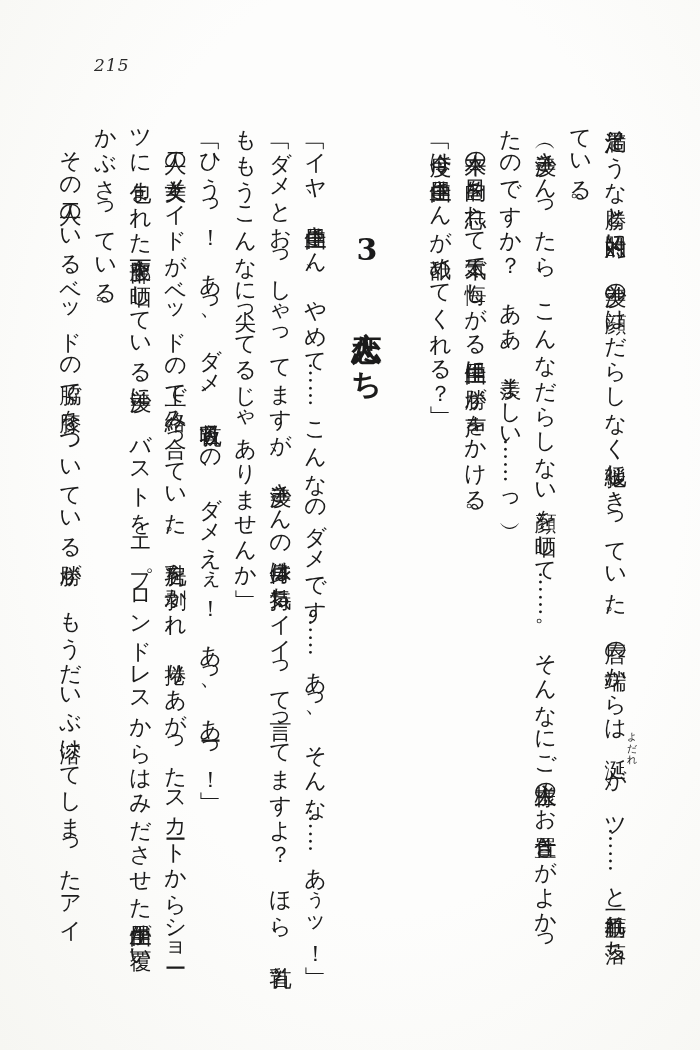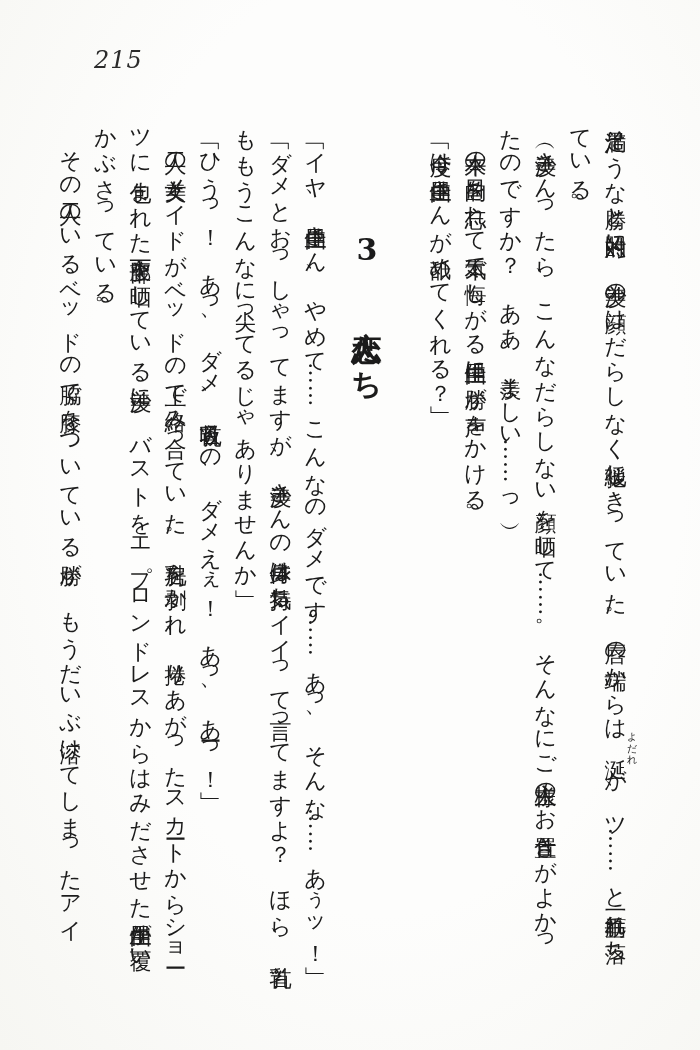--- a/index.html
+++ b/index.html
@@ -10,24 +10,24 @@
     background: #fcfcfa;
     font-family: "DejaVu Serif", "Liberation Serif", serif;
   }
   .page {
     position: absolute;
     inset: 0;
     background: radial-gradient(ellipse at 55% 42%, #fdfdfc 55%, #f6f6f2 100%);
   }
   .page-number {
     position: absolute;
-    top: 46px;
+    top: 55px;
     left: 94px;
     font-style: italic;
-    font-size: 24px;
+    font-size: 17px;
     letter-spacing: 1px;
     color: #2b2b2b;
   }
   .text-flow {
     position: absolute;
     top: 114px;
     right: 63px;
     height: 850px;
     writing-mode: vertical-rl;
     text-orientation: mixed;

